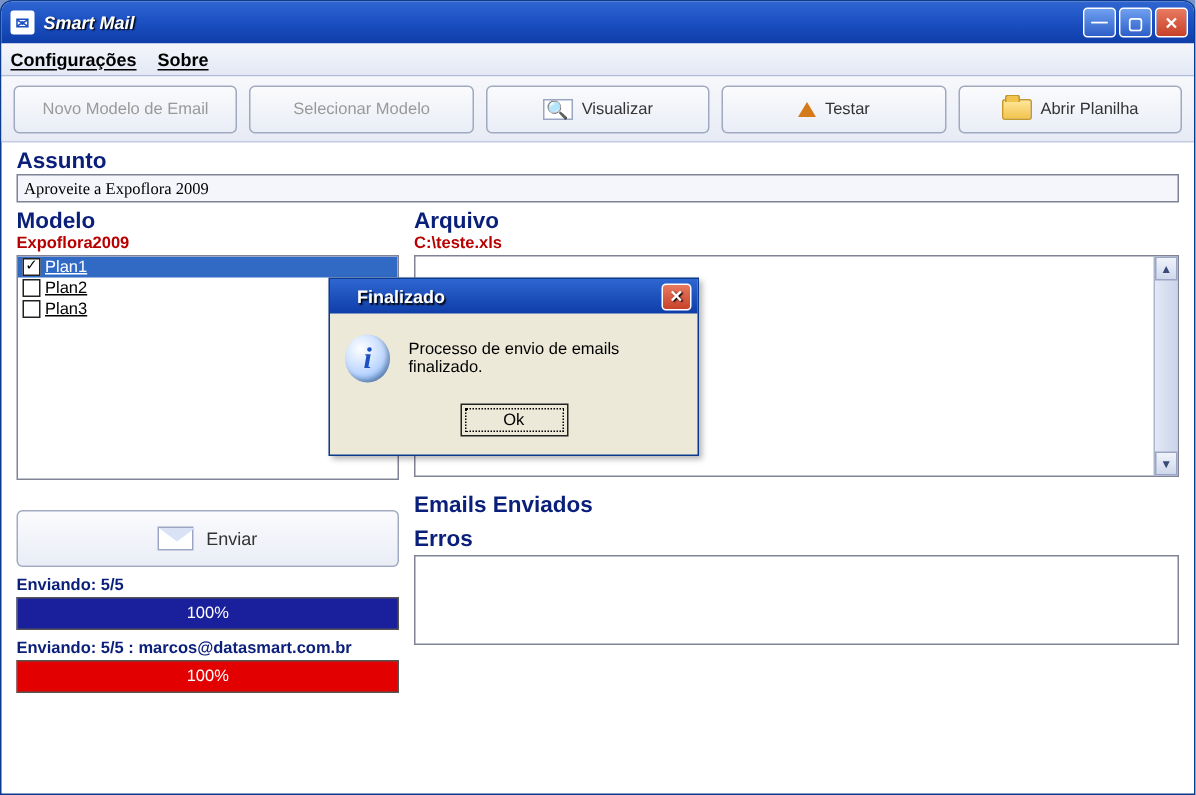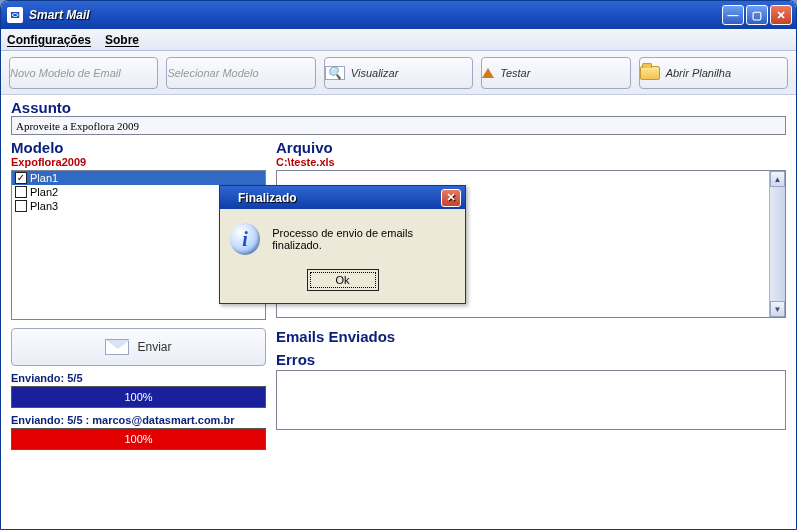--- a/index.html
+++ b/index.html
@@ -81,25 +81,24 @@
     gap: 8px;
   }
   .tbtn {
     height: 32px;
     flex: 1;
     border: 1px solid #9fa9bf;
     border-radius: 4px;
     background: linear-gradient(to bottom, #fbfbfd, #e9edf6);
     display: flex;
     align-items: center;
-    justify-content: flex-start;
+    justify-content: center;
     gap: 6px;
     font-size: 11px;
     color: #333;
-    font-style: italic;
   }
   .tbtn.disabled { color: #999; }
   .content {
     padding: 4px 10px 8px 10px;
   }
   .label-blue { color: #0a1f7a; font-weight: bold; font-size: 15px; }
   .input-text {
     width: 100%;
     height: 19px;
     border: 1px solid #808396;
@@ -121,20 +120,21 @@
     background: #fff;
     height: 150px;
     margin-top: 2px;
     overflow: auto;
     font-size:11px;
   }
   .listbox .item {
     display: flex; align-items: center;
     padding: 1px 3px;
     gap: 3px;
+    text-decoration: underline;
   }
   .listbox .item.selected {
     background: #316ac5; color: #fff;
   }
   .chk { width: 12px; height: 12px; border: 1px solid #222; background: #fff; display:inline-flex;align-items:center;justify-content:center;font-size:10px;color:#000;line-height:1; }
   .chk.checked::after { content:"✓"; font-size:10px; color:#000; }
   .item.selected .chk.checked::after{color:#000;}
   .log-box {
     border: 1px solid #808396;
     background: #fff;
@@ -157,21 +157,21 @@
   }
   .scroll .arrow.up{position:absolute;top:0;left:0;right:0;}
   .scroll .arrow.down{position:absolute;bottom:0;left:0;right:0;}
   .send-btn {
     border: 1px solid #9fa9bf;
     border-radius: 4px;
     background: linear-gradient(to bottom, #fbfbfd, #e9edf6);
     height: 38px;
     display:flex;align-items:center;justify-content:center;gap:8px;
     font-size:12px;color:#333;
-    margin-top:8px;
+    margin-top:20px;
   }
   .emails-box,.erros-box{
     border:1px solid #808396;background:#fff;margin-top:2px;padding:3px 6px;font-size:11px;line-height:14px;color:#000;
   }
   .emails-box{height:60px;}
   .erros-box{height:60px;}
   .progress-label{color:#0a1f7a;font-weight:bold;font-size:11px;margin-top:6px;}
   .progress-bar{height:22px;border:1px solid #555;margin-top:2px;position:relative;color:#fff;font-size:11px;display:flex;align-items:center;justify-content:center;}
   .progress-blue{background:#1a1f9c;}
   .progress-red{background:#e20000;}

